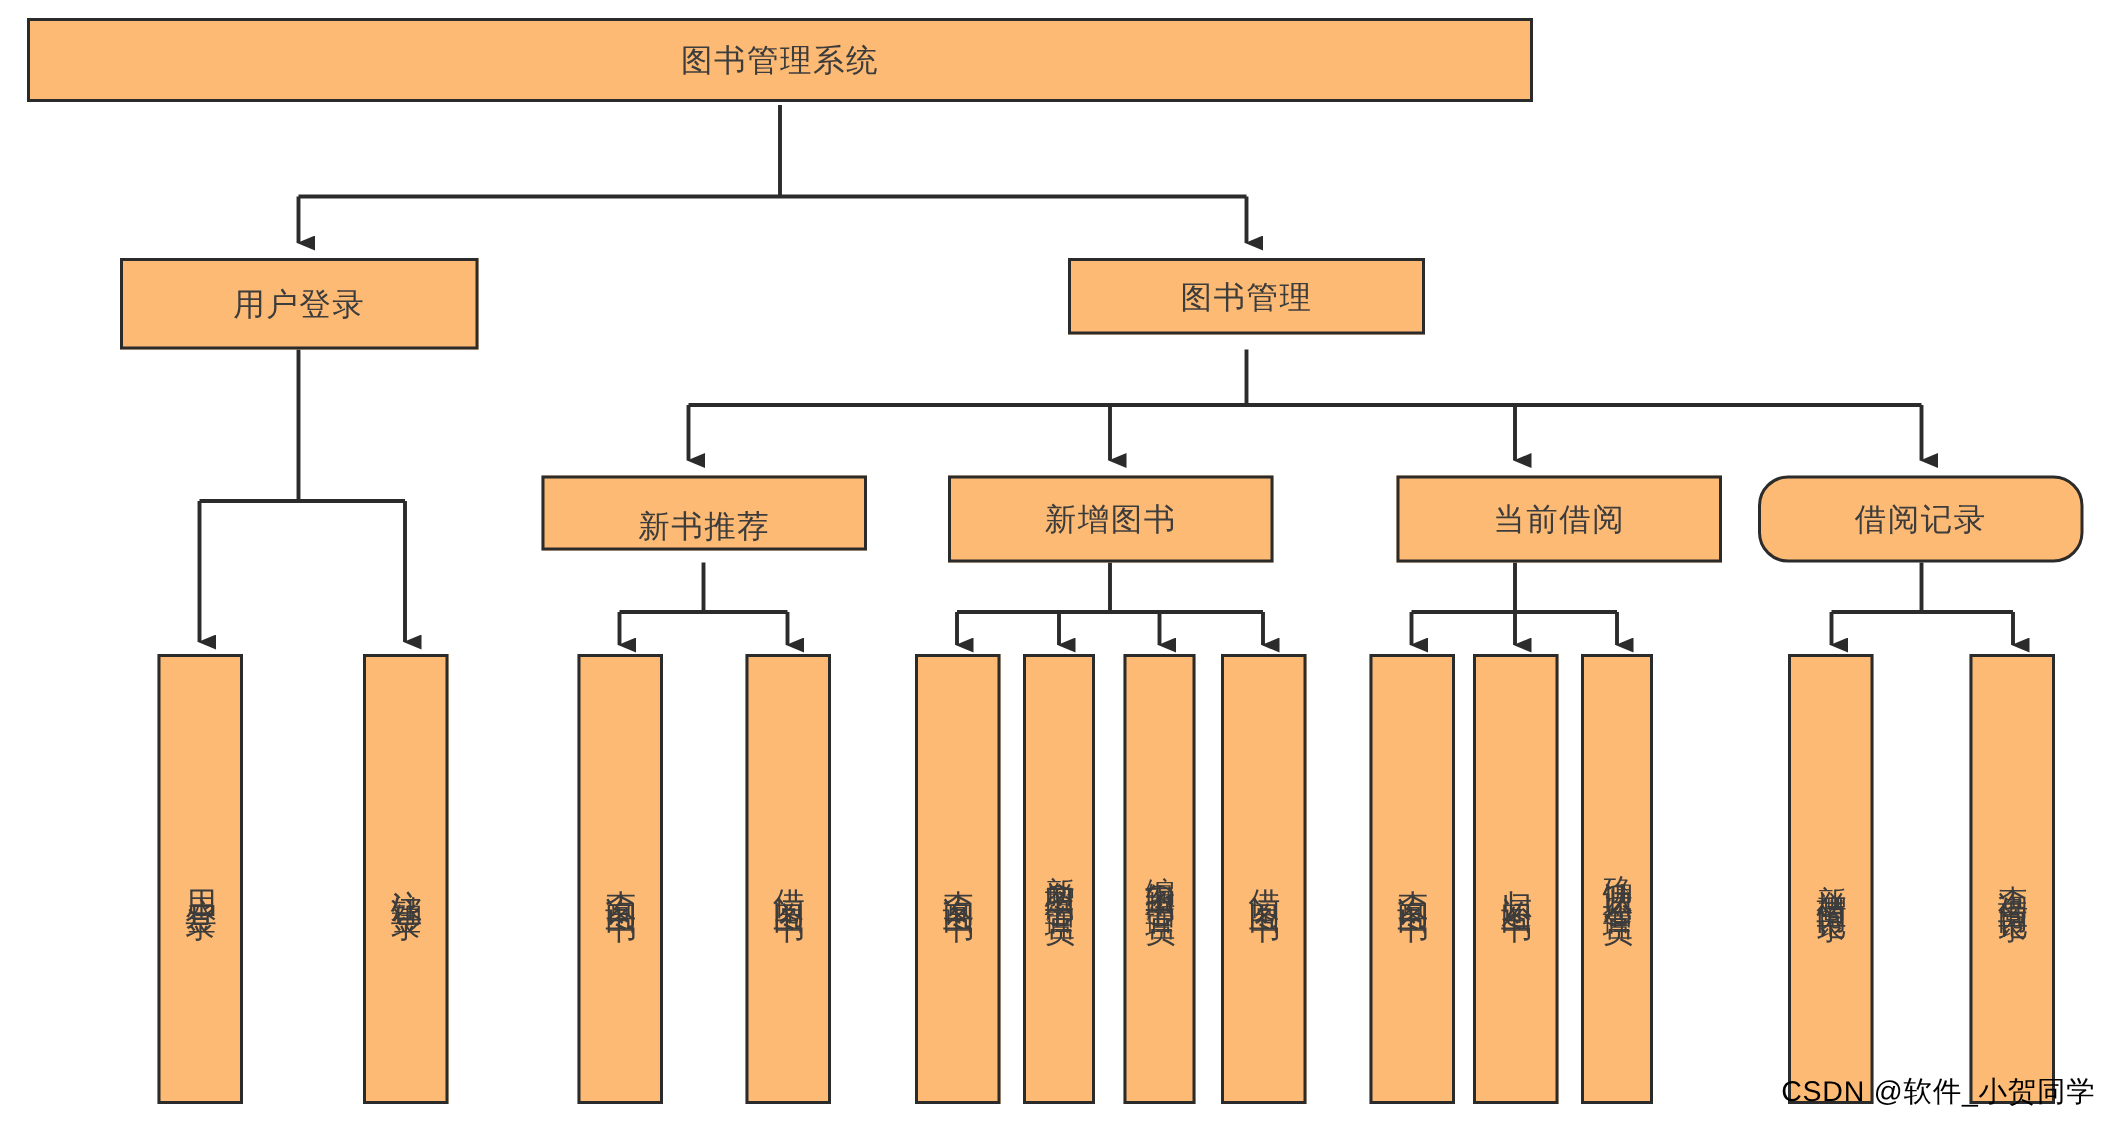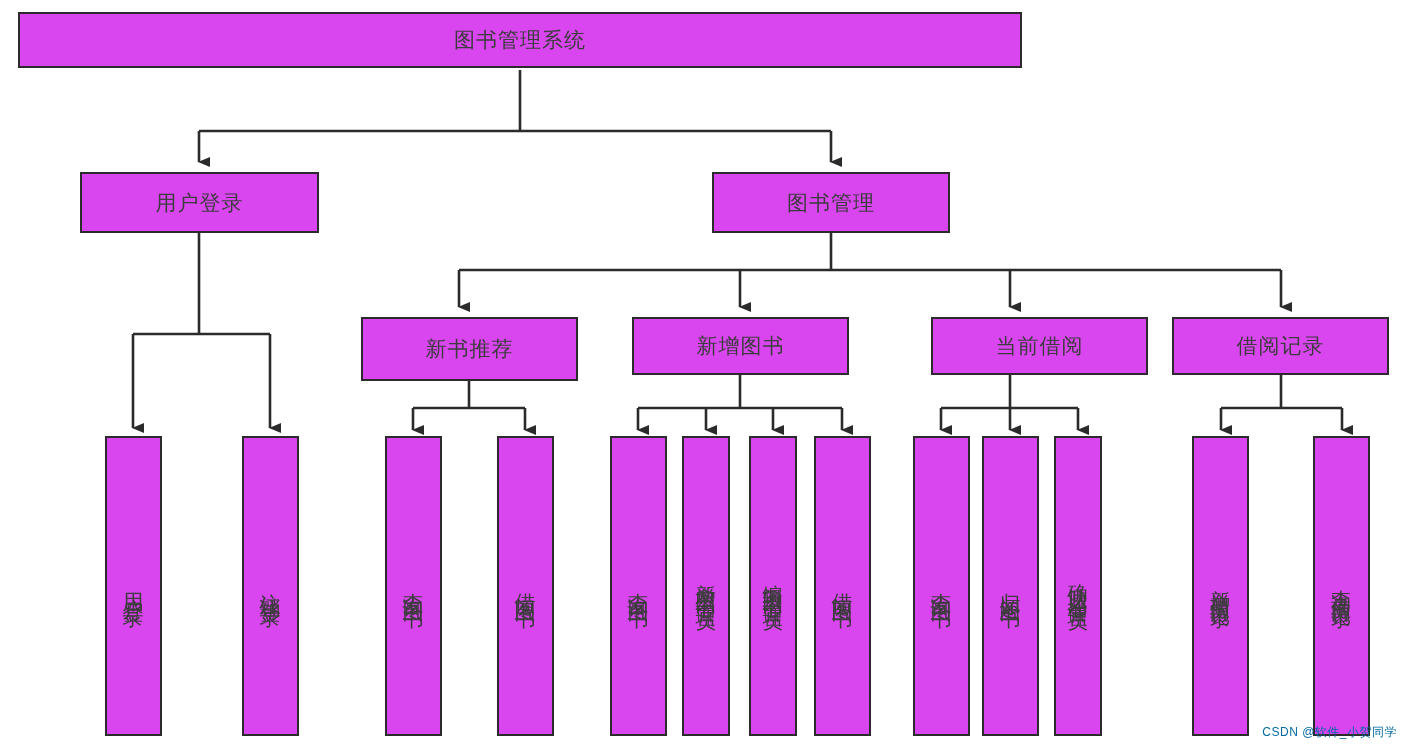--- a/index.html
+++ b/index.html
@@ -21,21 +21,21 @@
     position: absolute;
     left: 0;
     top: 0;
     width: 1405px;
     height: 747px;
     pointer-events: none;
   }
   .node {
     position: absolute;
     box-sizing: border-box;
-    background: #d946ef;
+    background: #fdba74;
     border: 2px solid #2b2b2b;
     display: flex;
     align-items: center;
     justify-content: center;
     color: #3c3c3c;
   }
   .node.h {
     font-size: 21px;
     letter-spacing: 1px;
     white-space: nowrap;
@@ -53,22 +53,22 @@
     letter-spacing: 4px;
     font-size: 20px;
   }
   .node-label {
     display: block;
   }
   .watermark {
     position: absolute;
     right: 8px;
     bottom: 6px;
-    font-size: 12px;
-    color: #0369a1;
+    font-size: 19px;
+    color: #000000;
     white-space: nowrap;
     letter-spacing: 0.5px;
   }
 </style>
 </head>
 <body>
 
 <div id="canvas">
 
   <svg class="wires" viewBox="0 0 1405 747" xmlns="http://www.w3.org/2000/svg">
@@ -125,37 +125,37 @@
   </svg>
 
   <div class="node h" style="left:18px; top:12px; width:1004px; height:56px;">
     <span class="node-label">图书管理系统</span>
   </div>
 
   <div class="node h" style="left:80px; top:172px; width:239px; height:61px;">
     <span class="node-label">用户登录</span>
   </div>
 
-  <div class="node h" style="left:712px; top:172px; width:238px; height:61px;">
+  <div class="node h" style="left:712px; top:172px; width:238px; height:51px;">
     <span class="node-label">图书管理</span>
   </div>
 
-  <div class="node h" style="left:361px; top:317px; width:217px; height:64px;">
+  <div class="node h" style="left:361px; top:317px; width:217px; height:50px;align-items:flex-end;">
     <span class="node-label">新书推荐</span>
   </div>
 
   <div class="node h" style="left:632px; top:317px; width:217px; height:58px;">
     <span class="node-label">新增图书</span>
   </div>
 
   <div class="node h" style="left:902px; top:317px; width:217px; height:58px;margin-left:29px;">
     <span class="node-label">当前借阅</span>
   </div>
 
-  <div class="node h" style="left:1172px; top:317px; width:217px; height:58px;">
+  <div class="node h" style="left:1172px; top:317px; width:217px; height:58px;border-radius:20px;">
     <span class="node-label">借阅记录</span>
   </div>
 
   <div class="node v" style="left:105px; top:436px; width:57px; height:300px;">
     <span class="node-label">用户登录</span>
   </div>
 
   <div class="node v" style="left:242px; top:436px; width:57px; height:300px;">
     <span class="node-label">注销登录</span>
   </div>

